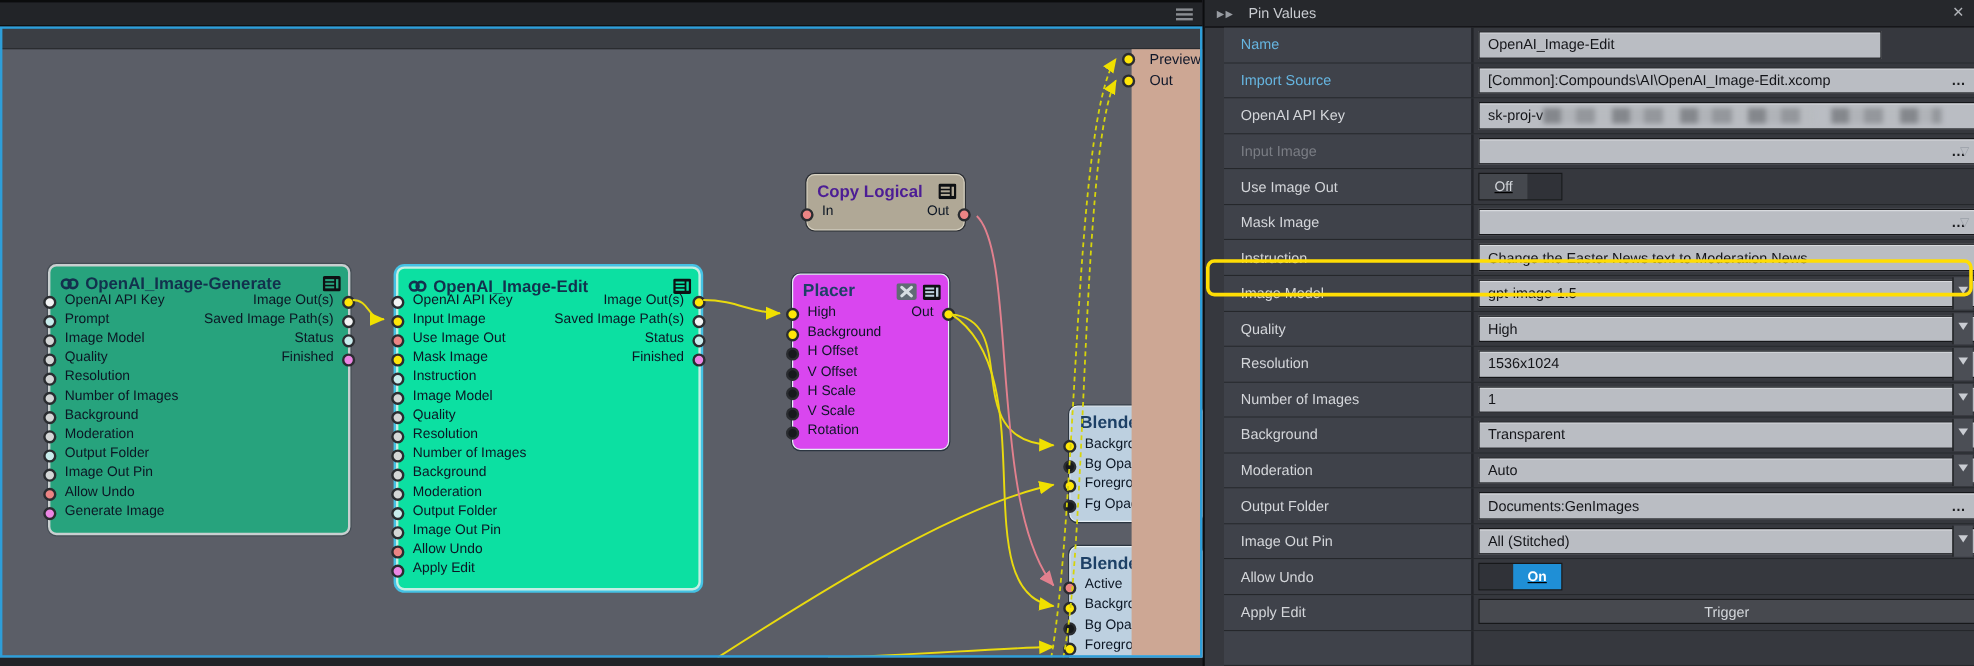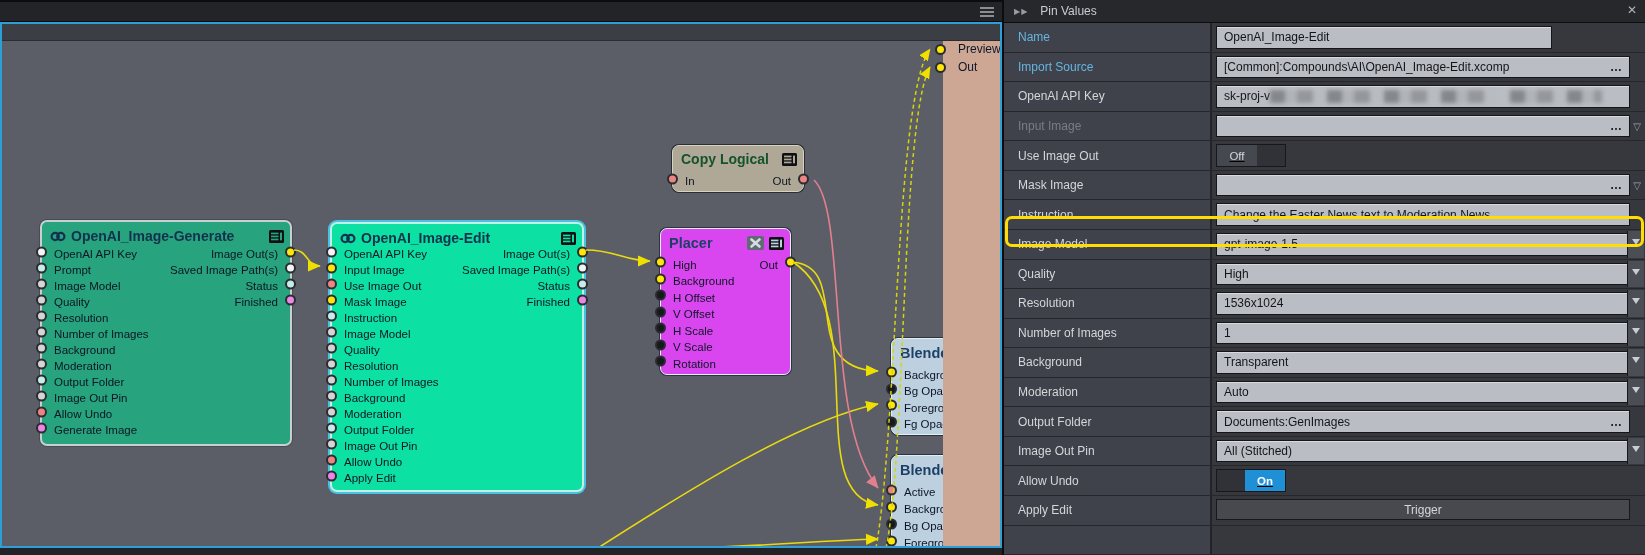--- a/index.html
+++ b/index.html
@@ -17,38 +17,38 @@
   .frame{position:absolute;left:0;top:22px;width:1002px;height:526px;border:2px solid #2e9ed9;
          box-sizing:border-box;z-index:40;pointer-events:none;}
   .wires{position:absolute;left:0;top:0;z-index:12;pointer-events:none;}
   
   .node{position:absolute;border-radius:7px;box-sizing:border-box;z-index:8;}
   .ntitle{display:flex;align-items:center;gap:5px;padding:4px 6px 0 8px;height:20px;}
   .ntext{font-size:14px;font-weight:bold;white-space:nowrap;}
   .nspacer{flex:1;}
   .icon{display:inline-flex;align-items:center;}
   .nbody{position:absolute;left:0;right:0;bottom:0;}
-  .pin-row{height:var(--pitch);display:flex;align-items:flex-end;position:relative;
+  .pin-row{height:var(--pitch);display:flex;align-items:flex-start;position:relative;
            padding-left:12px;font-size:11.5px;font-weight:500;color:#0c1624;white-space:nowrap;}
   .pin-dot{position:absolute;left:-6px;top:50%;transform:translateY(-50%);width:11px;height:11px;
            border:2px solid #2a2c30;border-radius:50%;box-sizing:border-box;}
   .out-col{position:absolute;top:0;right:0;}
   .out-col .pin-row{justify-content:flex-end;padding-left:0;padding-right:12px;}
   .out-col .pin-dot{left:auto;right:-6px;}
   .n-generate{left:40px;top:196px;width:252px;height:226px;background:#27a37d;
               border:2px solid #c9cfd0;box-shadow:0 0 0 1px #454d55;--pitch:16px;}
   .n-generate .ntext{color:#12314d;}
   .n-generate .nbody{top:22px;}
   .n-edit{left:330px;top:198px;width:254px;height:270px;background:#0ce0a2;
           border:2px solid #c4efe4;box-shadow:0 0 0 2px #45c2e4;--pitch:16px;}
   .n-edit .ntext{color:#12314d;}
   .n-edit .nbody{top:20px;}
   .n-copy{left:672px;top:121px;width:132px;height:47px;background:#b0a896;
           border:1px solid #d8d2c2;box-shadow:0 0 0 1px #2b2e33;--pitch:17px;}
-  .n-copy .ntext{color:#14532d;}
+  .n-copy .ntext{color:#4c1d95;}
   .n-copy .nbody{top:24px;}
   .n-placer{left:660px;top:204px;width:131px;height:147px;background:#d946ef;
             border:1px solid #e4edf4;box-shadow:0 0 0 1px #2b3540;--pitch:16.5px;}
   .n-placer .ntext{color:#1d4066;font-size:14.5px;}
   .n-placer .nbody{top:25px;}
   .n-blender{background:#bdd0e0;border:1px solid #e4edf4;box-shadow:0 0 0 1px #2b3540;}
   .n-blender .ntext{color:#1d4066;font-size:14.5px;}
   .n-blender1{left:891px;top:314px;width:112px;height:97px;--pitch:16.6px;}
   .n-blender1 .nbody{top:25px;}
   .n-blender2{left:891px;top:431px;width:112px;height:124px;--pitch:17px;}
@@ -59,21 +59,21 @@
   .ob-dot{position:absolute;left:-8px;width:11px;height:11px;border:2px solid #2a2c30;
           border-radius:50%;box-sizing:border-box;background:#ffe608;}
   
   .panel{position:absolute;left:1002px;top:0;width:643px;height:555px;background:#36383e;
          border-left:2px solid #0c0d0f;box-sizing:border-box;}
   .panel-head{height:22px;background:#26282c;border-bottom:1px solid #0c0d0f;
               display:flex;align-items:center;position:relative;}
   .ph-arrows{margin-left:10px;font-size:8px;color:#989ca2;letter-spacing:1px;}
   .ph-title{margin-left:12px;font-size:12px;color:#c9ccd1;}
   .ph-close{position:absolute;right:8px;top:3px;color:#b0b3b8;font-size:12px;cursor:pointer;}
-  .panel-rows{position:absolute;left:0;right:0;top:23px;bottom:0;display:flex;flex-direction:column;}
+  .panel-rows{position:absolute;left:0;right:0;top:23px;bottom:0;display:flex;flex-direction:column;padding-left:16px;}
   .prow{flex:1 1 0;display:flex;border-bottom:1px solid #25272b;min-height:0;}
   .plabel{width:206px;flex:none;background:#3f424a;color:#d4d6da;font-size:12px;
           display:flex;align-items:center;padding-left:14px;box-sizing:border-box;}
   .plabel.accent{color:#66b5e0;}
   .plabel.dim{color:#7a7d84;}
   .pval{position:relative;flex:1;background:#36383e;border-left:2px solid #222429;}
   .pfield{position:absolute;left:4px;top:3px;bottom:3px;width:414px;background:#babdc3;
           border:1px solid #151619;box-shadow:inset 0 1px 0 #d8dade;box-sizing:border-box;
           font-size:12px;color:#141519;display:flex;align-items:center;padding:0 7px;white-space:nowrap;overflow:hidden;}
   .pfield.short{width:336px;}

